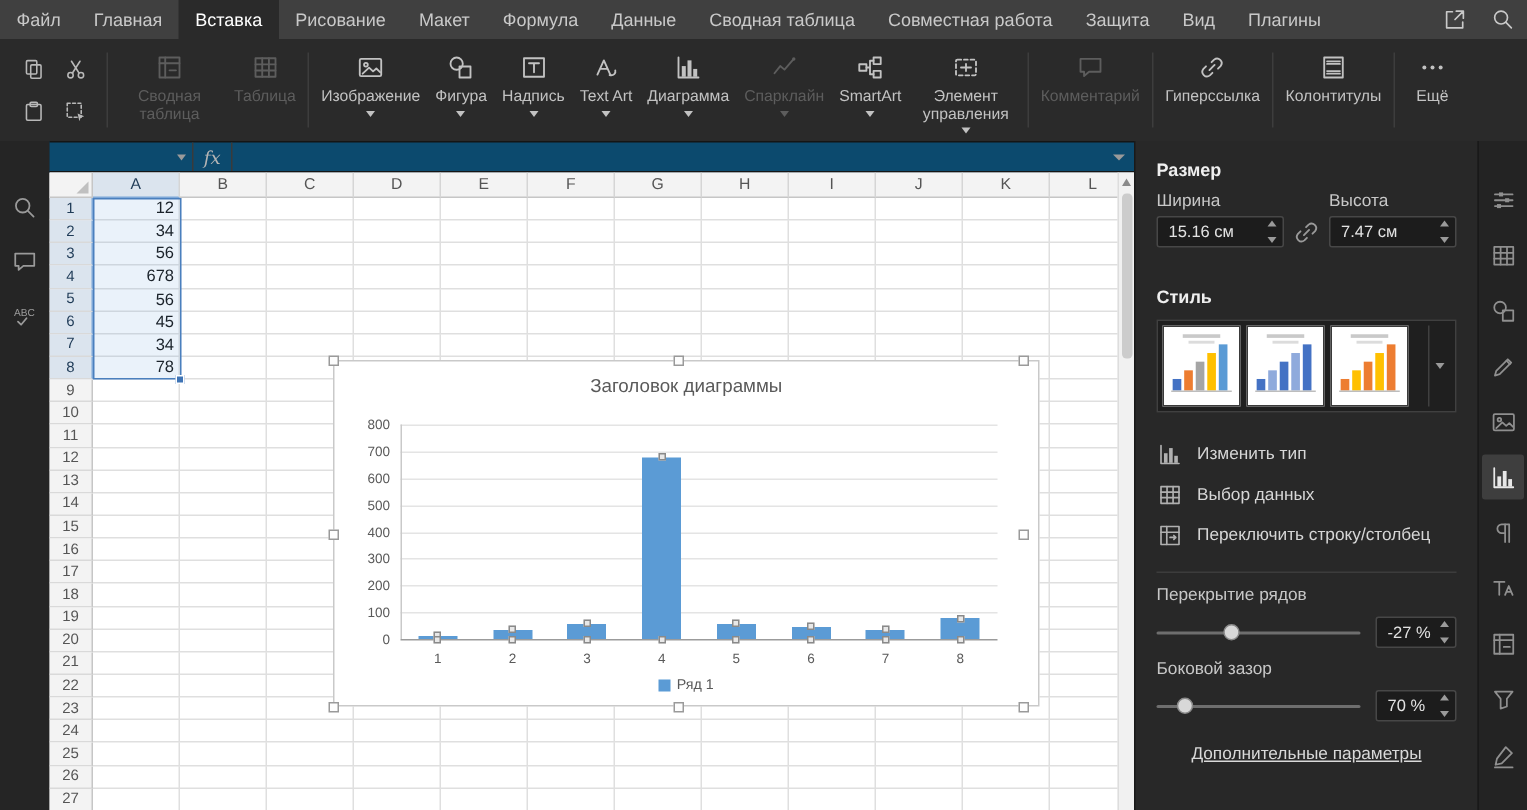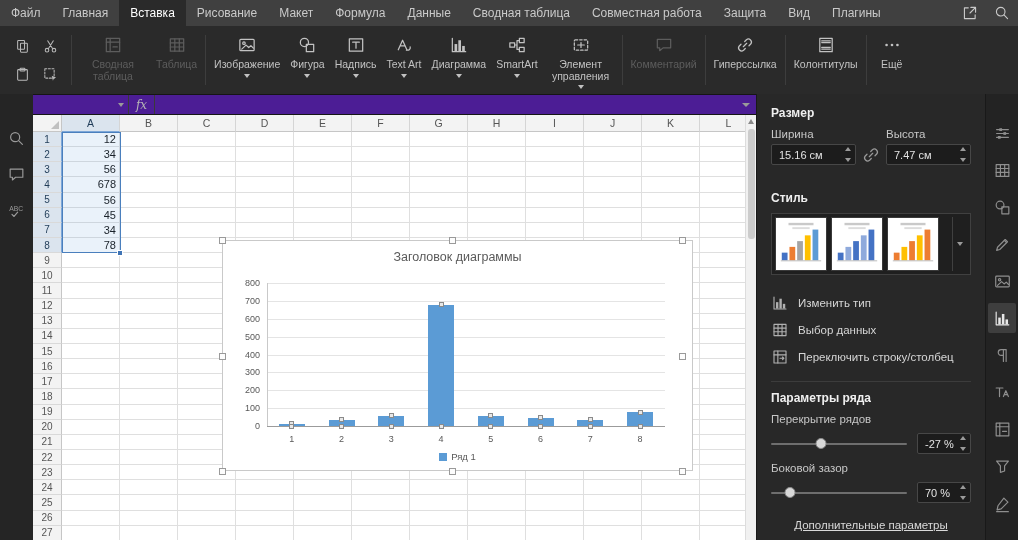--- a/index.html
+++ b/index.html
@@ -31,21 +31,21 @@
 
   
   .main-row { flex:1; display:flex; min-height:0; }
   .left-strip { flex:0 0 33px; background:#252525; display:flex; flex-direction:column; align-items:center;
                 padding-top:32px; gap:12px; }
   .lbtn { width:26px; height:24px; display:flex; align-items:center; justify-content:center; color:#9a9a9a; cursor:pointer; border-radius:2px; }
 
   .center { flex:0 0 723px; display:flex; flex-direction:column; min-width:0; }
 
   
-  .fbar { flex:0 0 21px; background:#4c1d95; display:flex; align-items:stretch; border-top:1px solid #151515; border-bottom:1px solid #151515; }
+  .fbar { flex:0 0 21px; background:#0c4a6e; display:flex; align-items:stretch; border-top:1px solid #151515; border-bottom:1px solid #151515; }
   .namebox { width:96px; border-right:1px solid #3a3a3a; display:flex; align-items:center; padding:0 4px 0 8px; color:#cccccc; cursor:pointer; }
   .nb-chev { margin-left:auto; width:0; height:0; border-left:3.5px solid transparent; border-right:3.5px solid transparent; border-top:4px solid #9a9a9a; }
   .fxbtn { width:26px; border-right:1px solid #3a3a3a; display:flex; align-items:center; justify-content:center;
            font-family:"DejaVu Serif", serif; font-style:italic; color:#b5b5b5; cursor:pointer; }
   .finput { flex:1; display:flex; align-items:center; padding:0 6px; color:#dddddd; cursor:text; }
   .fcollapse { width:20px; display:flex; align-items:center; justify-content:center; color:#9a9a9a; cursor:pointer; }
   .fc-chev { width:0; height:0; border-left:4px solid transparent; border-right:4px solid transparent; border-top:4.5px solid #9a9a9a; }
 
   
   .grid-area { flex:1; position:relative; background:#ffffff; overflow:hidden; }
@@ -244,20 +244,30 @@
         <div class="tbtn">
           <div class="ticon">
             <svg width="20" height="20" viewBox="0 0 21 21" fill="none" stroke="currentColor" stroke-width="1.3" stroke-linecap="round" stroke-linejoin="round">
               <path d="M3.5 3.5 V17.5 H17.5"></path>
               <rect x="5.8" y="9.5" width="2.8" height="7.5" fill="currentColor" stroke="none"></rect>
               <rect x="9.8" y="5.5" width="2.8" height="11.5" fill="currentColor" stroke="none"></rect>
               <rect x="13.8" y="11.5" width="2.8" height="5.5" fill="currentColor" stroke="none"></rect>
             </svg>
           </div>
           <div class="tlabel">Диаграмма</div>
+          <span class="chev"></span>
+        </div>
+        <div class="tbtn disabled">
+          <div class="ticon">
+            <svg width="20" height="20" viewBox="0 0 21 21" fill="none" stroke="currentColor" stroke-width="1.3" stroke-linecap="round" stroke-linejoin="round">
+              <path d="M3.5 14.5 L7.5 9.5 L10.5 12 L17 4.5"></path>
+              <circle cx="17" cy="4.5" r="1.2" fill="currentColor" stroke="none"></circle>
+            </svg>
+          </div>
+          <div class="tlabel">Спарклайн</div>
           <span class="chev"></span>
         </div>
         <div class="tbtn">
           <div class="ticon">
             <svg width="20" height="20" viewBox="0 0 21 21" fill="none" stroke="currentColor" stroke-width="1.3" stroke-linecap="round" stroke-linejoin="round">
               <rect x="3" y="8.2" width="5" height="4.6"></rect>
               <rect x="13" y="3.5" width="5" height="4.6"></rect>
               <rect x="13" y="12.9" width="5" height="4.6"></rect>
               <path d="M8 10.5 H10.5 M10.5 10.5 V5.8 H13 M10.5 10.5 V15.2 H13"></path>
             </svg>
@@ -944,21 +954,20 @@
                 <rect x="3.5" y="3.5" width="14" height="14"></rect>
                 <path d="M8 3.5 V17.5 M3.5 8 H17.5"></path>
                 <path d="M10.5 12 H15 M13.5 10.5 L15 12 L13.5 13.5"></path>
               </svg>
             </span>
           <span>Переключить строку/столбец</span>
         </div>
       </div>
 
       <hr class="sep">
-      <div class="sec-title">Параметры ряда</div>
 
       <div class="param-label">Перекрытие рядов</div>
       <div class="slider-row">
         <div class="track">
           <div class="sthumb" id="overlap-thumb" style="left: 37%;"></div>
         </div>
         <div class="numbox small">
           <span>-27 %</span>
           <span class="spin">
               <i class="up"></i>

